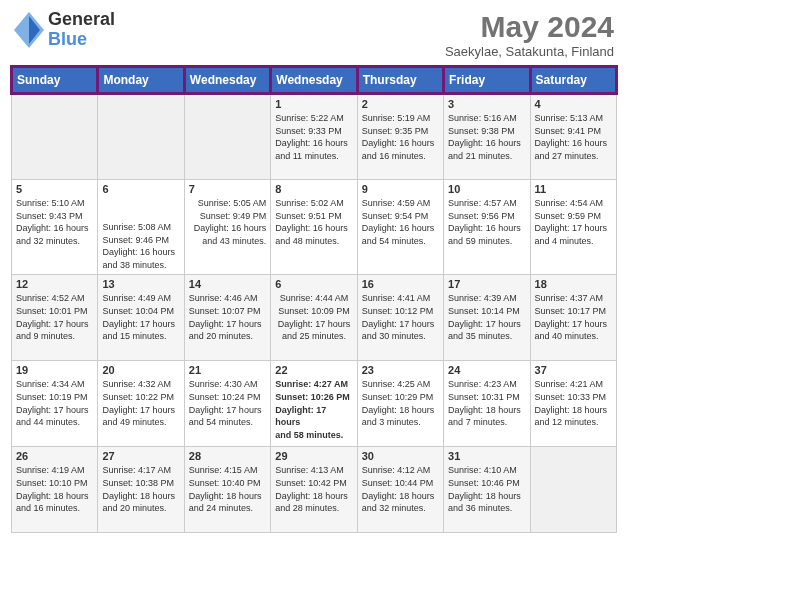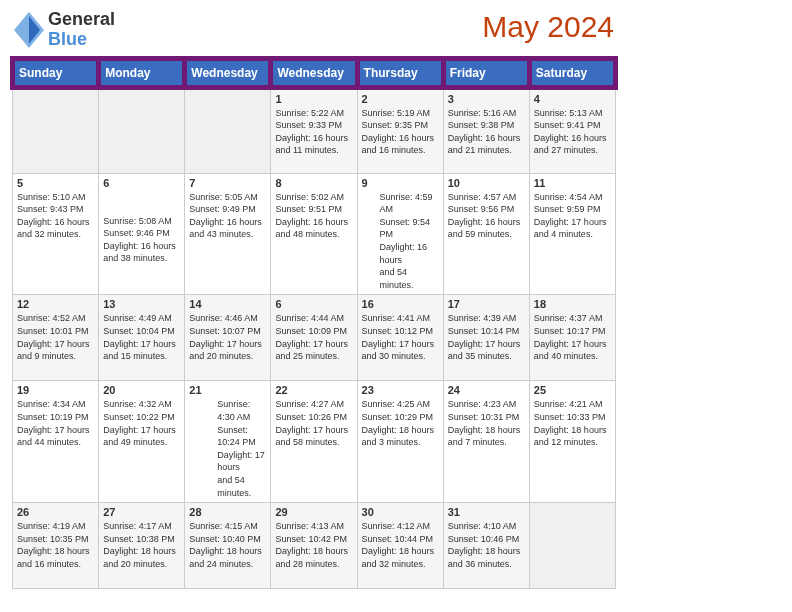--- a/index.html
+++ b/index.html
@@ -47,40 +47,40 @@
     }
     .logo-icon {
       width: 30px;
       height: 36px;
     }
     .title-section {
       text-align: right;
     }
     .month-title {
       font-size: 30px;
-      font-weight: normal;
-      color: #c2410c;
+      font-weight: bold;
+      color: #737373;
     }
     .subtitle {
       font-size: 13px;
       color: #555;
     }
     table {
       width: 100%;
       border-collapse: collapse;
       table-layout: fixed;
     }
     thead th {
       background: #3a6dbf;
       color: #fff;
       font-size: 12px;
       font-weight: bold;
       padding: 5px 4px;
       text-align: left;
-      border: 5px solid #701a75;
+      border: 3px solid #701a75;
     }
     tbody td {
       vertical-align: top;
       border: 1px solid #ccc;
       padding: 3px 4px;
       font-size: 9.5px;
       color: #333;
       height: 86px;
       background: #fff;
     }
@@ -114,20 +114,21 @@
         <polygon points="15,0 30,18 15,36 0,18" fill="#4a90d9" opacity="0.7"></polygon>
         <polygon points="15,4 26,18 15,32" fill="#2d6abf"></polygon>
       </svg>
       <div class="logo-text">
         <span class="logo-general">General</span>
         <span class="logo-blue">Blue</span>
       </div>
     </div>
     <div class="title-section">
       <div class="month-title">May 2024</div>
+      <div class="subtitle">Saekylae, Satakunta, Finland</div>
     </div>
   </div>
 
   <table>
     <thead>
       <tr>
         <th>Sunday</th>
         <th>Monday</th>
         <th>Wednesday</th>
         <th>Wednesday</th>
@@ -180,35 +181,35 @@
           </td>
           <td>
             <span class="day-number">6</span>
             <div class="day-info" style="white-space: pre-line; margin-top: 26px;">Sunrise: 5:08 AM
 Sunset: 9:46 PM
 Daylight: 16 hours
 and 38 minutes.</div>
           </td>
           <td>
             <span class="day-number">7</span>
-            <div class="day-info" style="white-space: pre-line;">Sunrise: 5:05 AM
+            <div class="day-info" style="white-space: pre-line; text-align: right;">Sunrise: 5:05 AM
 Sunset: 9:49 PM
 Daylight: 16 hours
 and 43 minutes.</div>
           </td>
           <td>
             <span class="day-number">8</span>
             <div class="day-info" style="white-space: pre-line;">Sunrise: 5:02 AM
 Sunset: 9:51 PM
 Daylight: 16 hours
 and 48 minutes.</div>
           </td>
           <td>
             <span class="day-number">9</span>
-            <div class="day-info" style="white-space: pre-line; margin-left: 18px;">Sunrise: 4:59 AM
+            <div class="day-info" style="white-space: pre-line;">Sunrise: 4:59 AM
 Sunset: 9:54 PM
 Daylight: 16 hours
 and 54 minutes.</div>
           </td>
           <td>
             <span class="day-number">10</span>
             <div class="day-info" style="white-space: pre-line;">Sunrise: 4:57 AM
 Sunset: 9:56 PM
 Daylight: 16 hours
 and 59 minutes.</div>
@@ -238,21 +239,21 @@
           </td>
           <td>
             <span class="day-number">14</span>
             <div class="day-info" style="white-space: pre-line;">Sunrise: 4:46 AM
 Sunset: 10:07 PM
 Daylight: 17 hours
 and 20 minutes.</div>
           </td>
           <td>
             <span class="day-number">6</span>
-            <div class="day-info" style="white-space: pre-line;">Sunrise: 4:44 AM
+            <div class="day-info" style="white-space: pre-line; text-align: center;">Sunrise: 4:44 AM
 Sunset: 10:09 PM
 Daylight: 17 hours
 and 25 minutes.</div>
           </td>
           <td>
             <span class="day-number">16</span>
             <div class="day-info" style="white-space: pre-line;">Sunrise: 4:41 AM
 Sunset: 10:12 PM
 Daylight: 17 hours
 and 30 minutes.</div>
@@ -282,59 +283,59 @@
           </td>
           <td>
             <span class="day-number">20</span>
             <div class="day-info" style="white-space: pre-line;">Sunrise: 4:32 AM
 Sunset: 10:22 PM
 Daylight: 17 hours
 and 49 minutes.</div>
           </td>
           <td>
             <span class="day-number">21</span>
-            <div class="day-info" style="white-space: pre-line; margin-left: 28px;">Sunrise: 4:30 AM
+            <div class="day-info" style="white-space: pre-line;">Sunrise: 4:30 AM
 Sunset: 10:24 PM
 Daylight: 17 hours
 and 54 minutes.</div>
           </td>
           <td>
             <span class="day-number">22</span>
-            <div class="day-info" style="white-space: pre-line;">Sunrise: 4:27 AM
+            <div class="day-info" style="white-space: pre-line; font-weight: bold;">Sunrise: 4:27 AM
 Sunset: 10:26 PM
 Daylight: 17 hours
 and 58 minutes.</div>
           </td>
           <td>
             <span class="day-number">23</span>
             <div class="day-info" style="white-space: pre-line;">Sunrise: 4:25 AM
 Sunset: 10:29 PM
 Daylight: 18 hours
 and 3 minutes.</div>
           </td>
           <td>
             <span class="day-number">24</span>
             <div class="day-info" style="white-space: pre-line;">Sunrise: 4:23 AM
 Sunset: 10:31 PM
 Daylight: 18 hours
 and 7 minutes.</div>
           </td>
           <td>
-            <span class="day-number">25</span>
+            <span class="day-number">37</span>
             <div class="day-info" style="white-space: pre-line;">Sunrise: 4:21 AM
 Sunset: 10:33 PM
 Daylight: 18 hours
 and 12 minutes.</div>
           </td>
         </tr>
         <tr>
           <td>
             <span class="day-number">26</span>
             <div class="day-info" style="white-space: pre-line;">Sunrise: 4:19 AM
-Sunset: 10:35 PM
+Sunset: 10:10 PM
 Daylight: 18 hours
 and 16 minutes.</div>
           </td>
           <td>
             <span class="day-number">27</span>
             <div class="day-info" style="white-space: pre-line;">Sunrise: 4:17 AM
 Sunset: 10:38 PM
 Daylight: 18 hours
 and 20 minutes.</div>
           </td>

